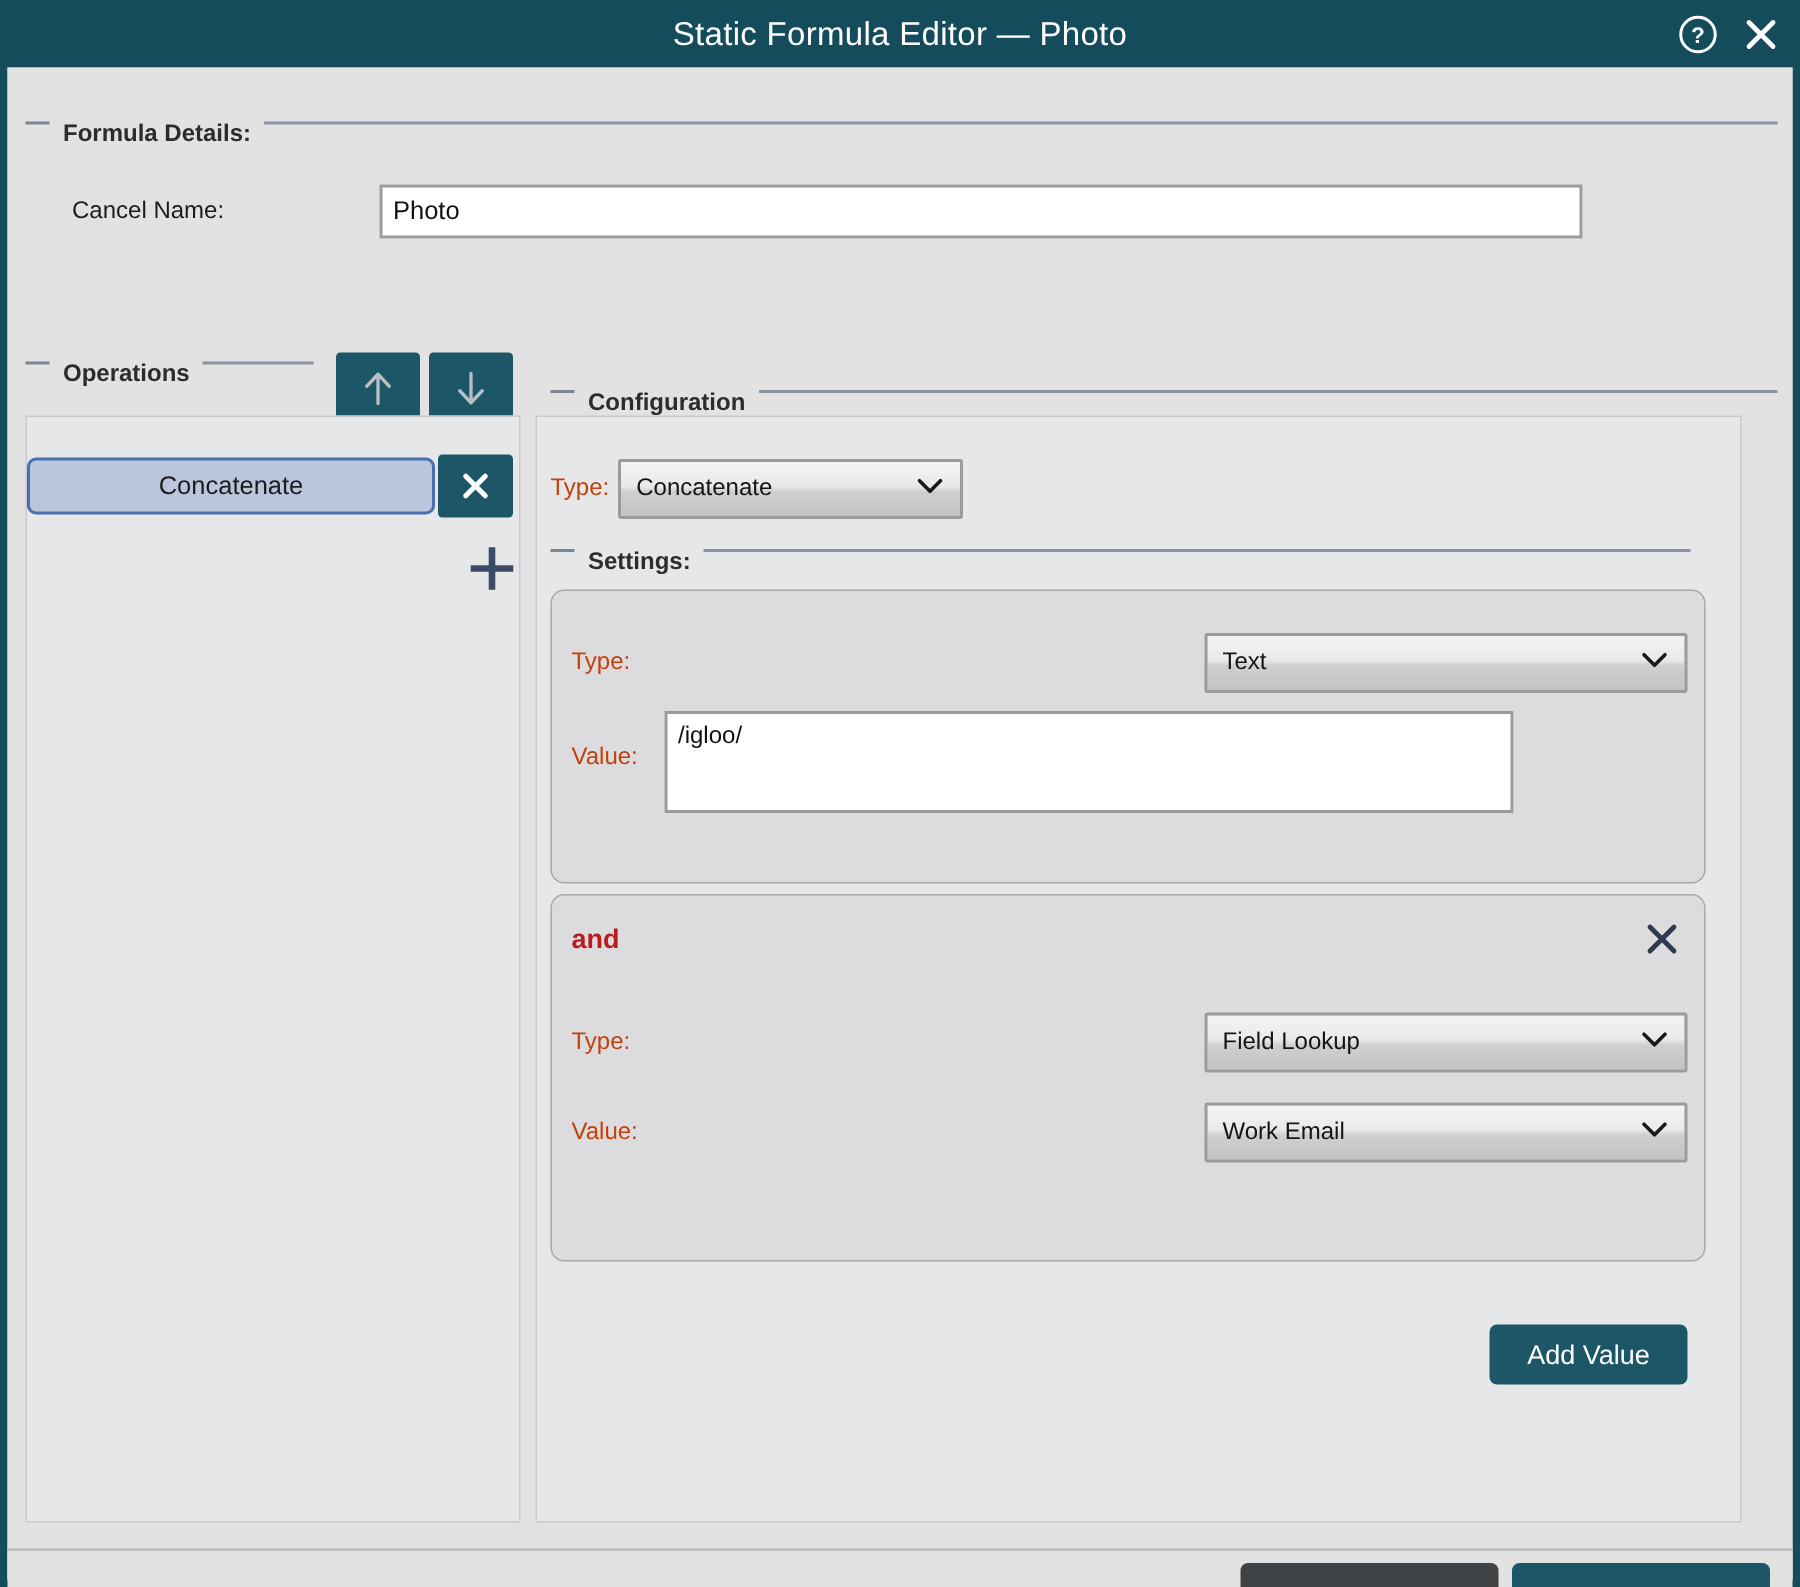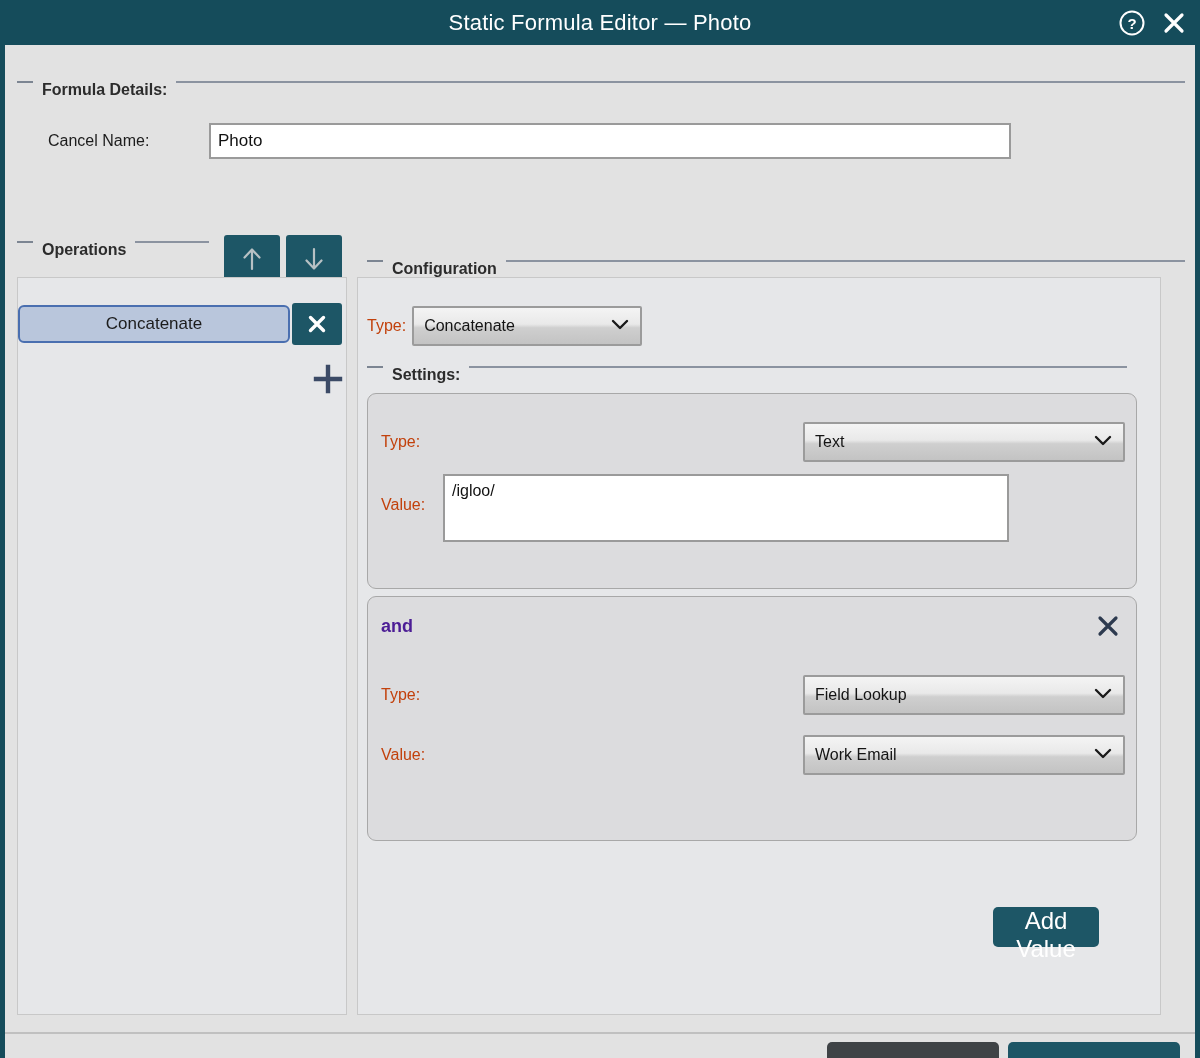--- a/index.html
+++ b/index.html
@@ -106,20 +106,21 @@
   .text-input {
     width: 802px;
     height: 36px;
     background: #ffffff;
     border: 2px solid #9a9a9a;
     font-family: "Liberation Sans", sans-serif;
     font-size: 17px;
     color: #111;
     padding: 0 7px;
     outline: none;
+    margin-left: 44px;
   }
 
   
   #operations-group {
     left: 12px; top: 196px; width: 192px;
   }
   .ops-legend-line { width: 42px; }
 
   .arrow-btns {
     position: absolute;
@@ -255,21 +256,21 @@
     position: absolute;
     left: 13px; top: 14px;
     right: 13px;
     display: flex;
     align-items: center;
     justify-content: space-between;
   }
   .card-head-title {
     font-size: 18px;
     font-weight: bold;
-    color: #4c1d95;
+    color: #b91c1c;
   }
   .card-remove {
     background: transparent;
     border: none;
     cursor: pointer;
     display: flex; align-items: center; justify-content: center;
     width: 30px; height: 30px;
   }
 
   .card-row {
@@ -294,28 +295,28 @@
     color: #111;
     padding: 5px 7px;
     resize: none;
     outline: none;
     line-height: 1.25;
   }
   .c0-value .lbl { padding-top: 22px; }
 
   .add-value-btn {
     position: absolute;
-    left: 635px; top: 629px;
-    width: 106px; height: 40px;
+    left: 635px; top: 605px;
+    width: 132px; height: 40px;
     background: #1d5666;
     border: none;
     border-radius: 5px;
     color: #ffffff;
     font-family: "Liberation Sans", sans-serif;
-    font-size: 24px;
+    font-size: 18px;
     cursor: pointer;
   }
 
   
   .footer-sep {
     position: absolute;
     left: 0; top: 987px;
     width: 1190px;
     height: 2px;
     background: #c0c0c0;

